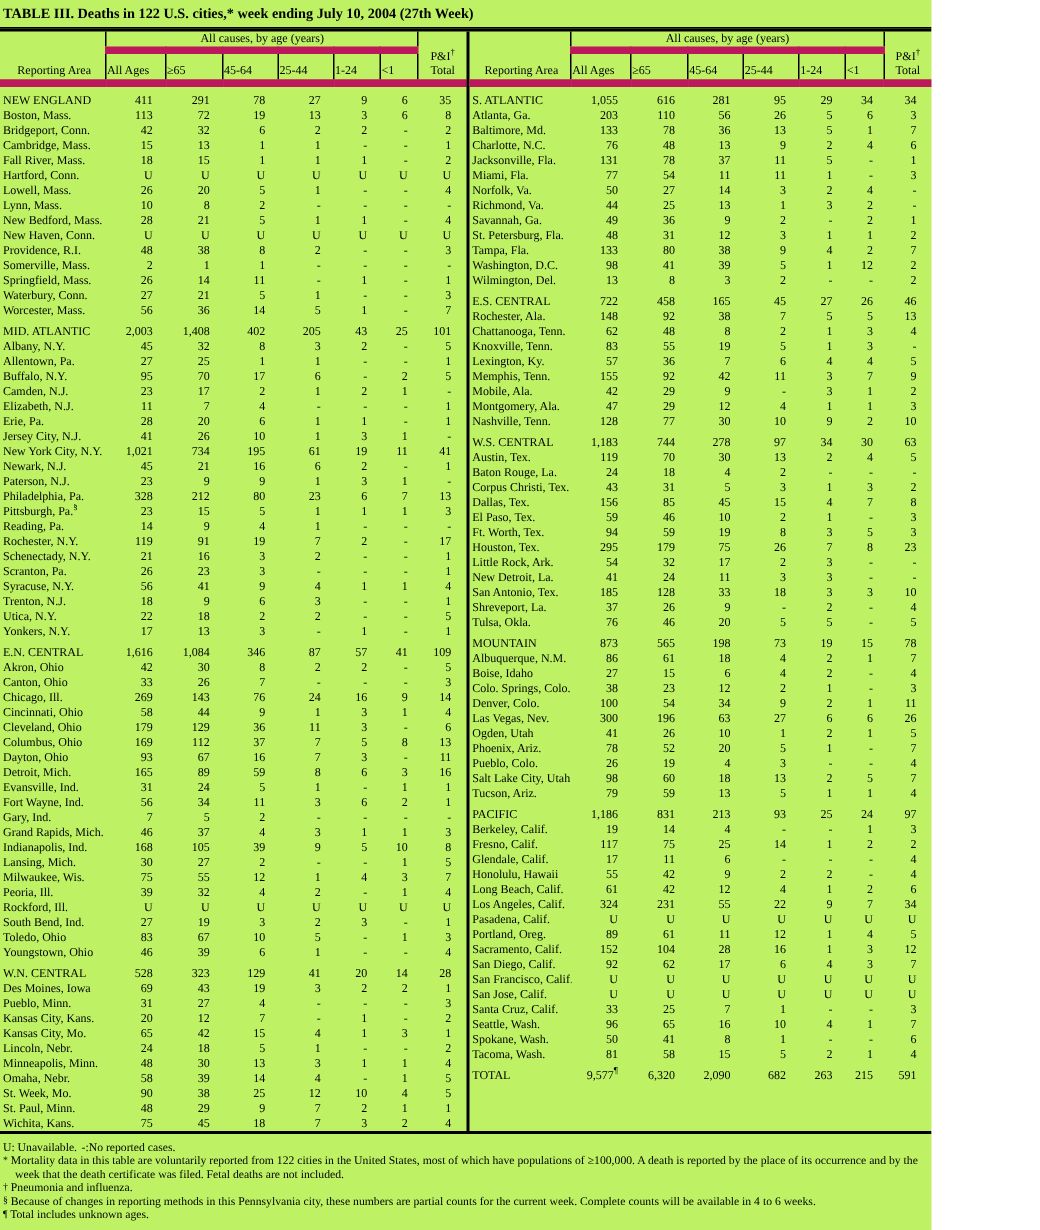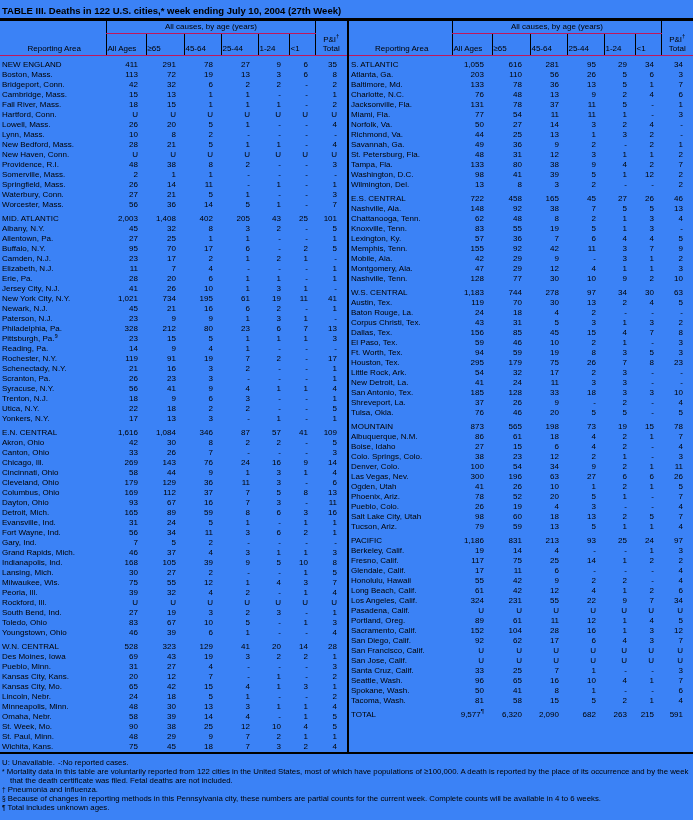--- a/index.html
+++ b/index.html
@@ -1,33 +1,33 @@
 <!DOCTYPE html>
 <html><head>
 <meta charset="utf-8">
 <style>
   html,body{margin:0;padding:0;background:#fff;}
   .page{
-    width:693px;height:820px;background:#3b82f6;color:#000;
-    font-family:Liberation Sans, sans-serif;
+    width:621px;height:820px;background:#bef264;color:#000;
+    font-family:Liberation Serif, serif;
     position:relative;overflow:hidden;
   }
   .title{
     font-weight:bold;font-size:9.5px;line-height:11px;
     padding:5px 0 2px 2px;border-bottom:1px solid #000;
     letter-spacing:0px;white-space:nowrap;
   }
   .table-wrap{display:flex;border-top:2px solid #000;border-bottom:2px solid #000;align-items:stretch;}
   .half{width:347px;}
   .half.right{width:346px;border-left:2px solid #000;}
   table{border-collapse:collapse;table-layout:fixed;width:100%;}
   col.c-n1{width:40px}col.c-n2{width:38px}col.c-n3{width:37px}
   col.c-n4{width:37px}col.c-n5{width:31px}col.c-n6{width:25px}col.c-pi{width:32px}
   th{font-weight:normal;font-size:8px;padding:0;line-height:9px;}
-  thead th{border-bottom:1px solid #be185d;vertical-align:bottom;}
+  thead th{border-bottom:5px solid #be185d;vertical-align:bottom;}
   th.ra-h{text-align:center;padding-left:2px;padding-bottom:2px;}
   th.ac{border-left:1px solid #000;border-right:1px solid #000;text-align:center;height:12px;vertical-align:middle;}
   th.num-h{border-left:1px solid #000;text-align:left;height:22px;padding-bottom:2px;}
   th.pi-h{border-left:1px solid #000;text-align:center;padding-bottom:2px;}
   td{font-size:8px;line-height:10px;height:10px;padding:0;white-space:nowrap;overflow:hidden;}
   td.ra{text-align:left;padding-left:2px;}
   td.num{text-align:right;padding-right:9px;}
   td.n5{padding-right:7px;}
   td.n6{padding-right:10px;}
   tr.sec td{padding-top:4px;height:14px;}
@@ -921,21 +921,21 @@
               <td class="ra" data-name="reporting-area-cell">E.S. CENTRAL</td>
               <td class="num n0" data-name="value-cell">722</td>
               <td class="num n1" data-name="value-cell">458</td>
               <td class="num n2" data-name="value-cell">165</td>
               <td class="num n3" data-name="value-cell">45</td>
               <td class="num n4" data-name="value-cell">27</td>
               <td class="num n5" data-name="value-cell">26</td>
               <td class="num n6" data-name="value-cell">46</td>
             </tr>
             <tr data-name="city-row">
-              <td class="ra" data-name="reporting-area-cell">Nashville, Ala.</td>
+              <td class="ra" data-name="reporting-area-cell">Rochester, Ala.</td>
               <td class="num n0" data-name="value-cell">148</td>
               <td class="num n1" data-name="value-cell">92</td>
               <td class="num n2" data-name="value-cell">38</td>
               <td class="num n3" data-name="value-cell">7</td>
               <td class="num n4" data-name="value-cell">5</td>
               <td class="num n5" data-name="value-cell">5</td>
               <td class="num n6" data-name="value-cell">13</td>
             </tr>
             <tr data-name="city-row">
               <td class="ra" data-name="reporting-area-cell">Chattanooga, Tenn.</td>

